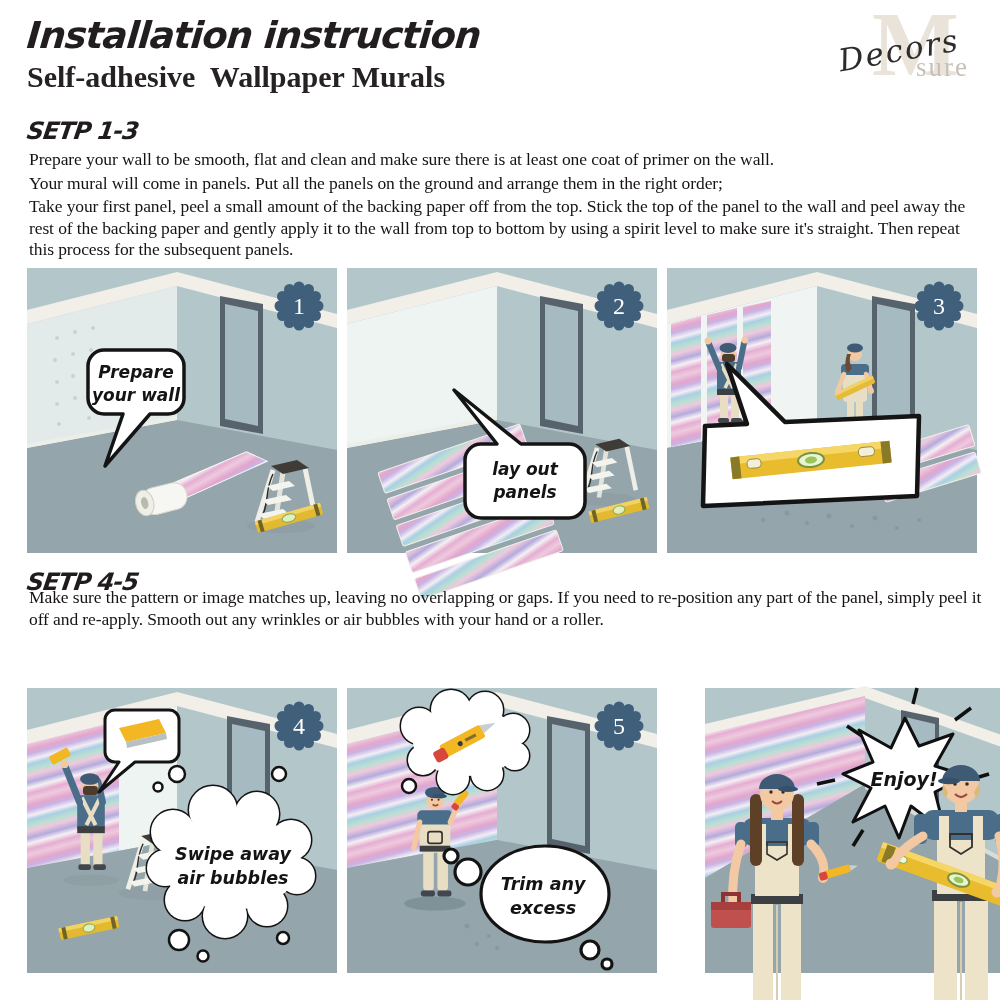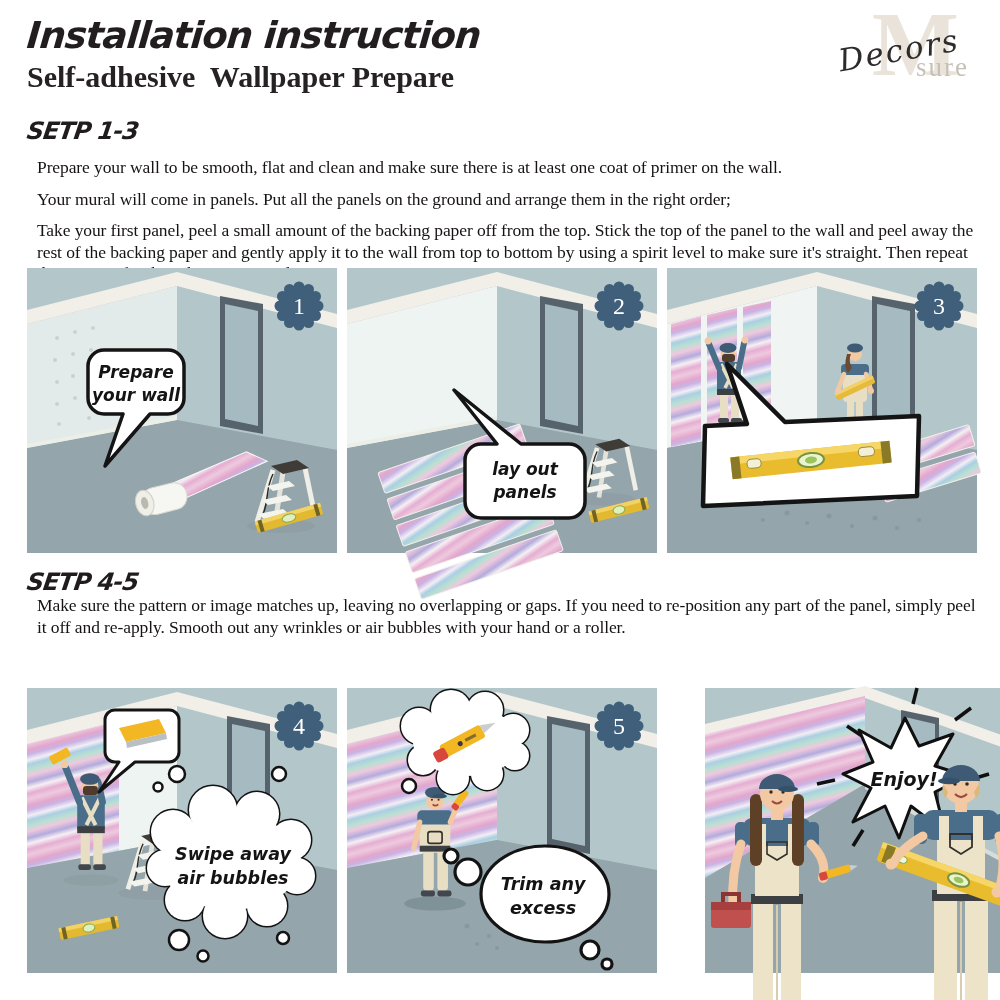--- a/index.html
+++ b/index.html
@@ -16,34 +16,34 @@
               font-size:92px;font-weight:bold;color:#e9e3da;line-height:1;}
   .logo .script{position:absolute;left:0px;top:26px;font-family:"DejaVu Serif",serif;
                 font-style:italic;font-size:31px;color:#2e2b2b;transform:rotate(-10deg);letter-spacing:2px;}
   .logo .suffix{position:absolute;left:78px;top:46px;font-family:"Liberation Serif",serif;
                 font-size:27px;color:#c6c0b9;letter-spacing:2px;}
   
   .secHead{position:absolute;left:27px;font-family:"DejaVu Sans",sans-serif;font-style:italic;
            font-weight:800;font-size:24px;transform:skewX(-8deg);color:#201c1d;letter-spacing:-1px;}
   .bodyTxt{position:absolute;left:27px;width:960px;font-size:17.5px;line-height:21.6px;
            color:#171314;letter-spacing:-0.1px;}
-  .bodyTxt div{margin:10px;}
+  .bodyTxt div{margin:2px;}
   
   .panel{position:absolute;width:310px;height:285px;}
   .panel svg{position:absolute;left:0;top:0;overflow:visible;}
   .bl{font-family:"DejaVu Sans",sans-serif;font-style:italic;font-weight:700;fill:#141414;}
   .badgeNum{font-family:"Liberation Serif",serif;font-size:24px;fill:#ffffff;}
 </style>
 </head>
 <body>
 
 <div id="page">
 
   <div class="title">Installation instruction</div>
-  <div class="subtitle">Self-adhesive  Wallpaper Prepare</div>
+  <div class="subtitle">Self-adhesive  Wallpaper Murals</div>
   <div class="logo">
     <span class="mono">M</span>
     <span class="script">Decors</span>
     <span class="suffix">sure</span>
   </div>
 
   <div class="secHead" style="top:117px">SETP 1-3</div>
   <div class="bodyTxt" style="top:147px">
     <div>Prepare your wall to be smooth, flat and clean and make sure there is at least one coat of primer on the wall.</div>
     <div>Your mural will come in panels. Put all the panels on the ground and arrange them in the right order;</div>

